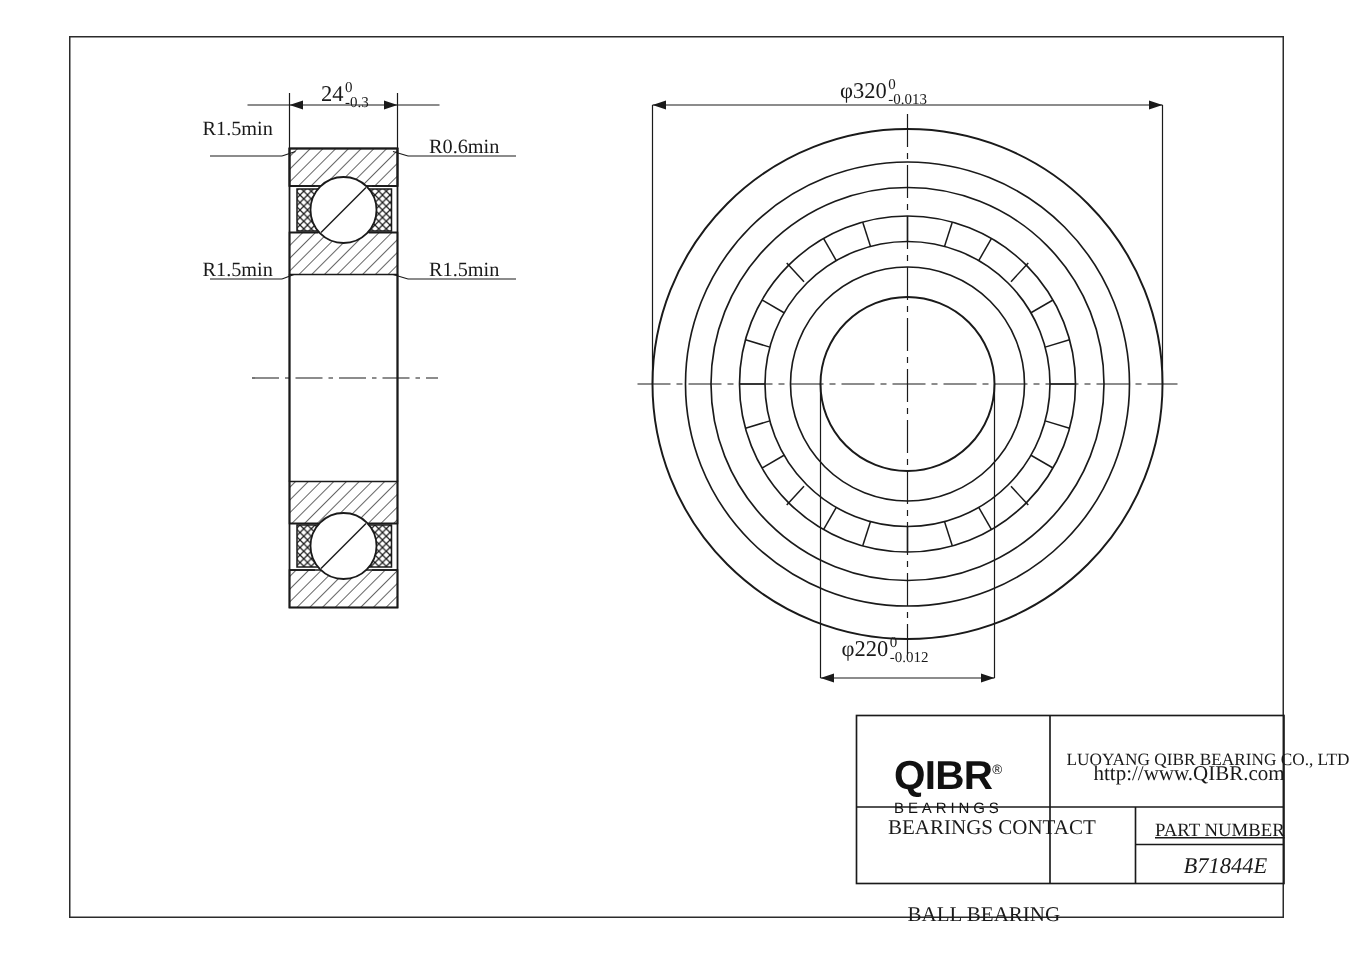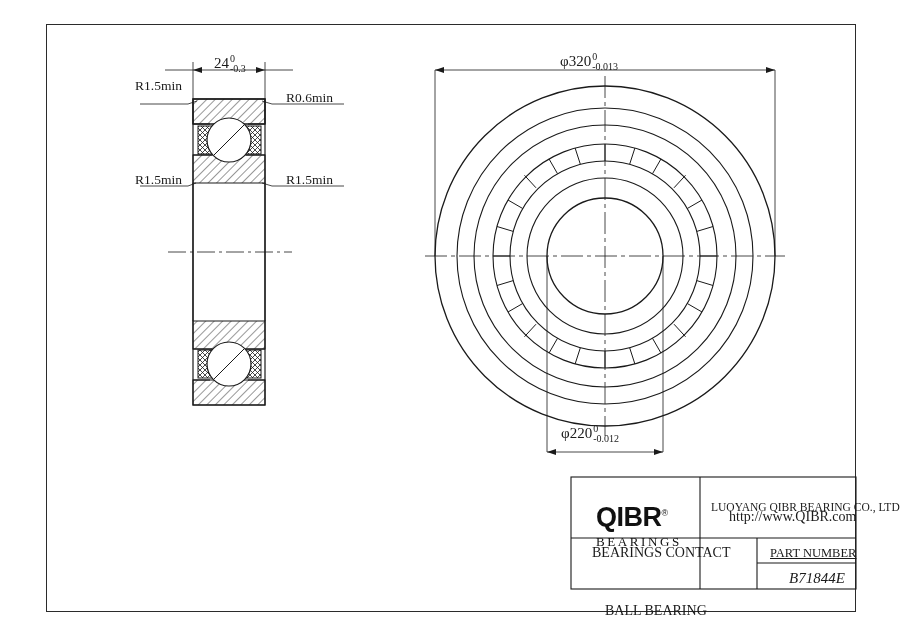--- a/index.html
+++ b/index.html
@@ -75,22 +75,22 @@
     color: #111;
     line-height: 1;
   }
   .logo-reg {
     font-family: "Liberation Sans", sans-serif;
     font-size: 9px;
     vertical-align: super;
     font-weight: normal;
   }
   .logo-sub {
-    font-family: Liberation Serif, serif;
-    font-size: 13px;
+    font-family: Liberation Sans, sans-serif;
+    font-size: 10px;
     letter-spacing: 2.6px;
     color: #111;
     margin-top: 3px;
   }
 </style>
 </head>
 <body>
 
 <div id="sheet">
 

